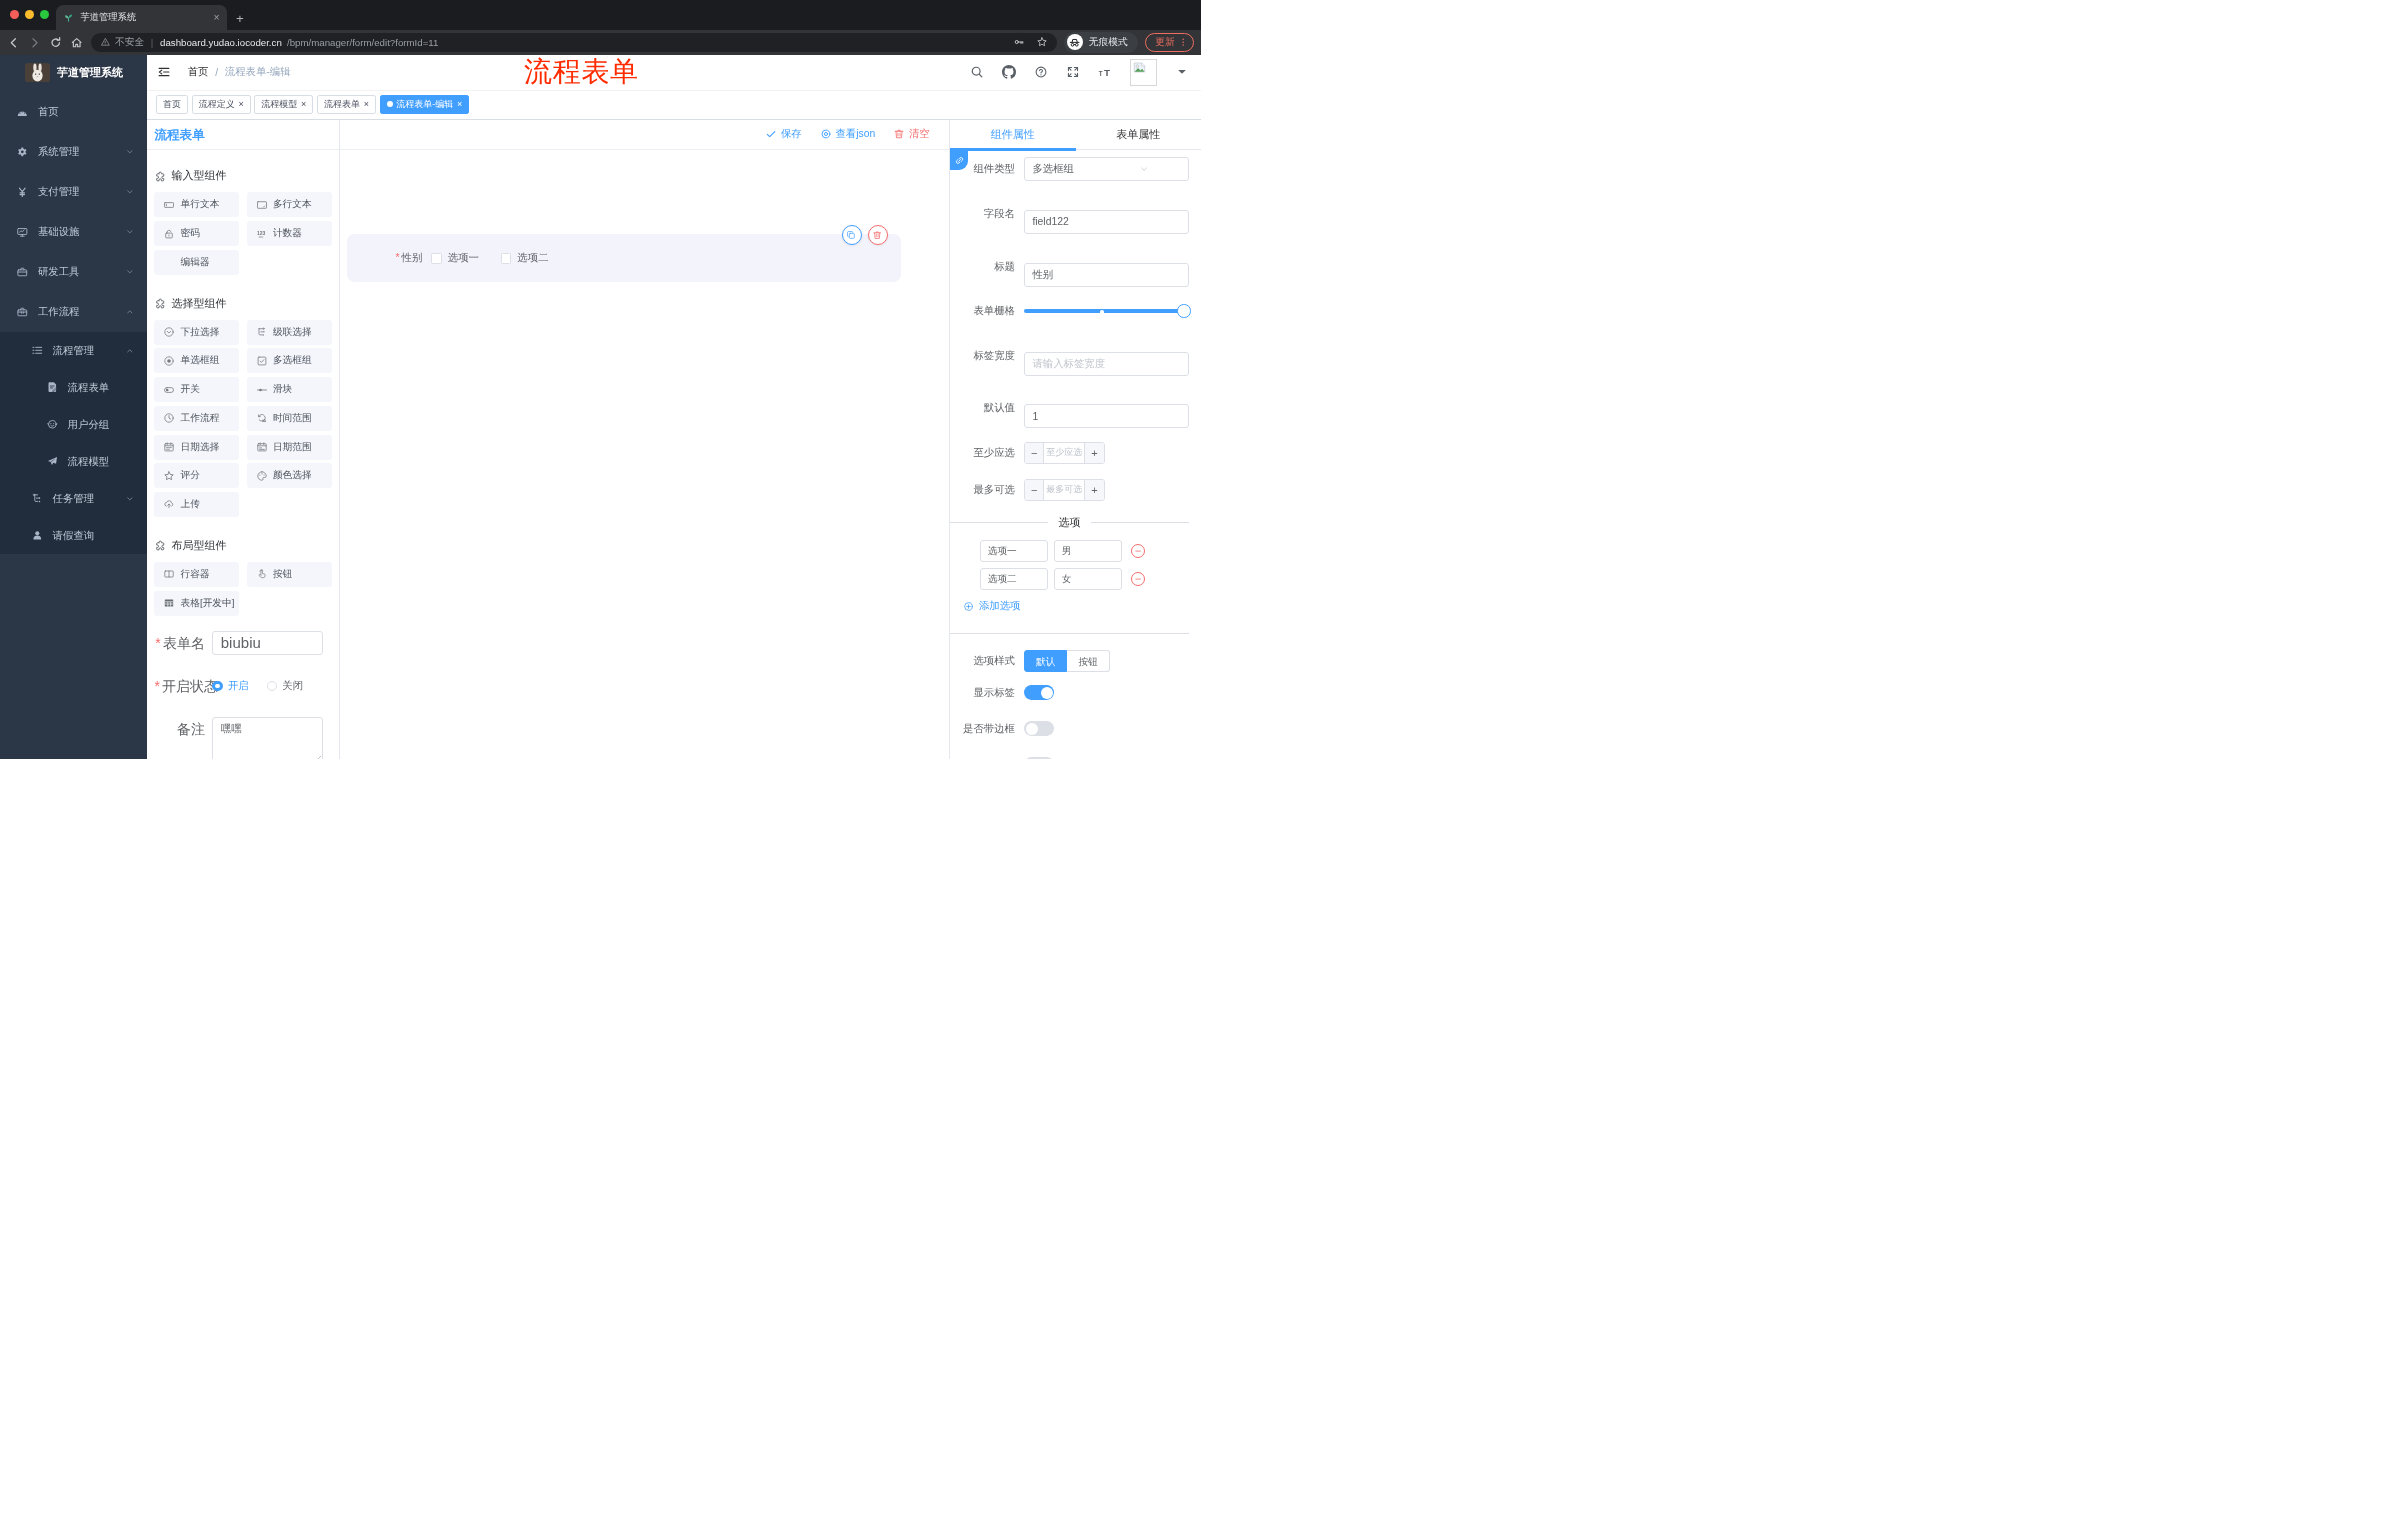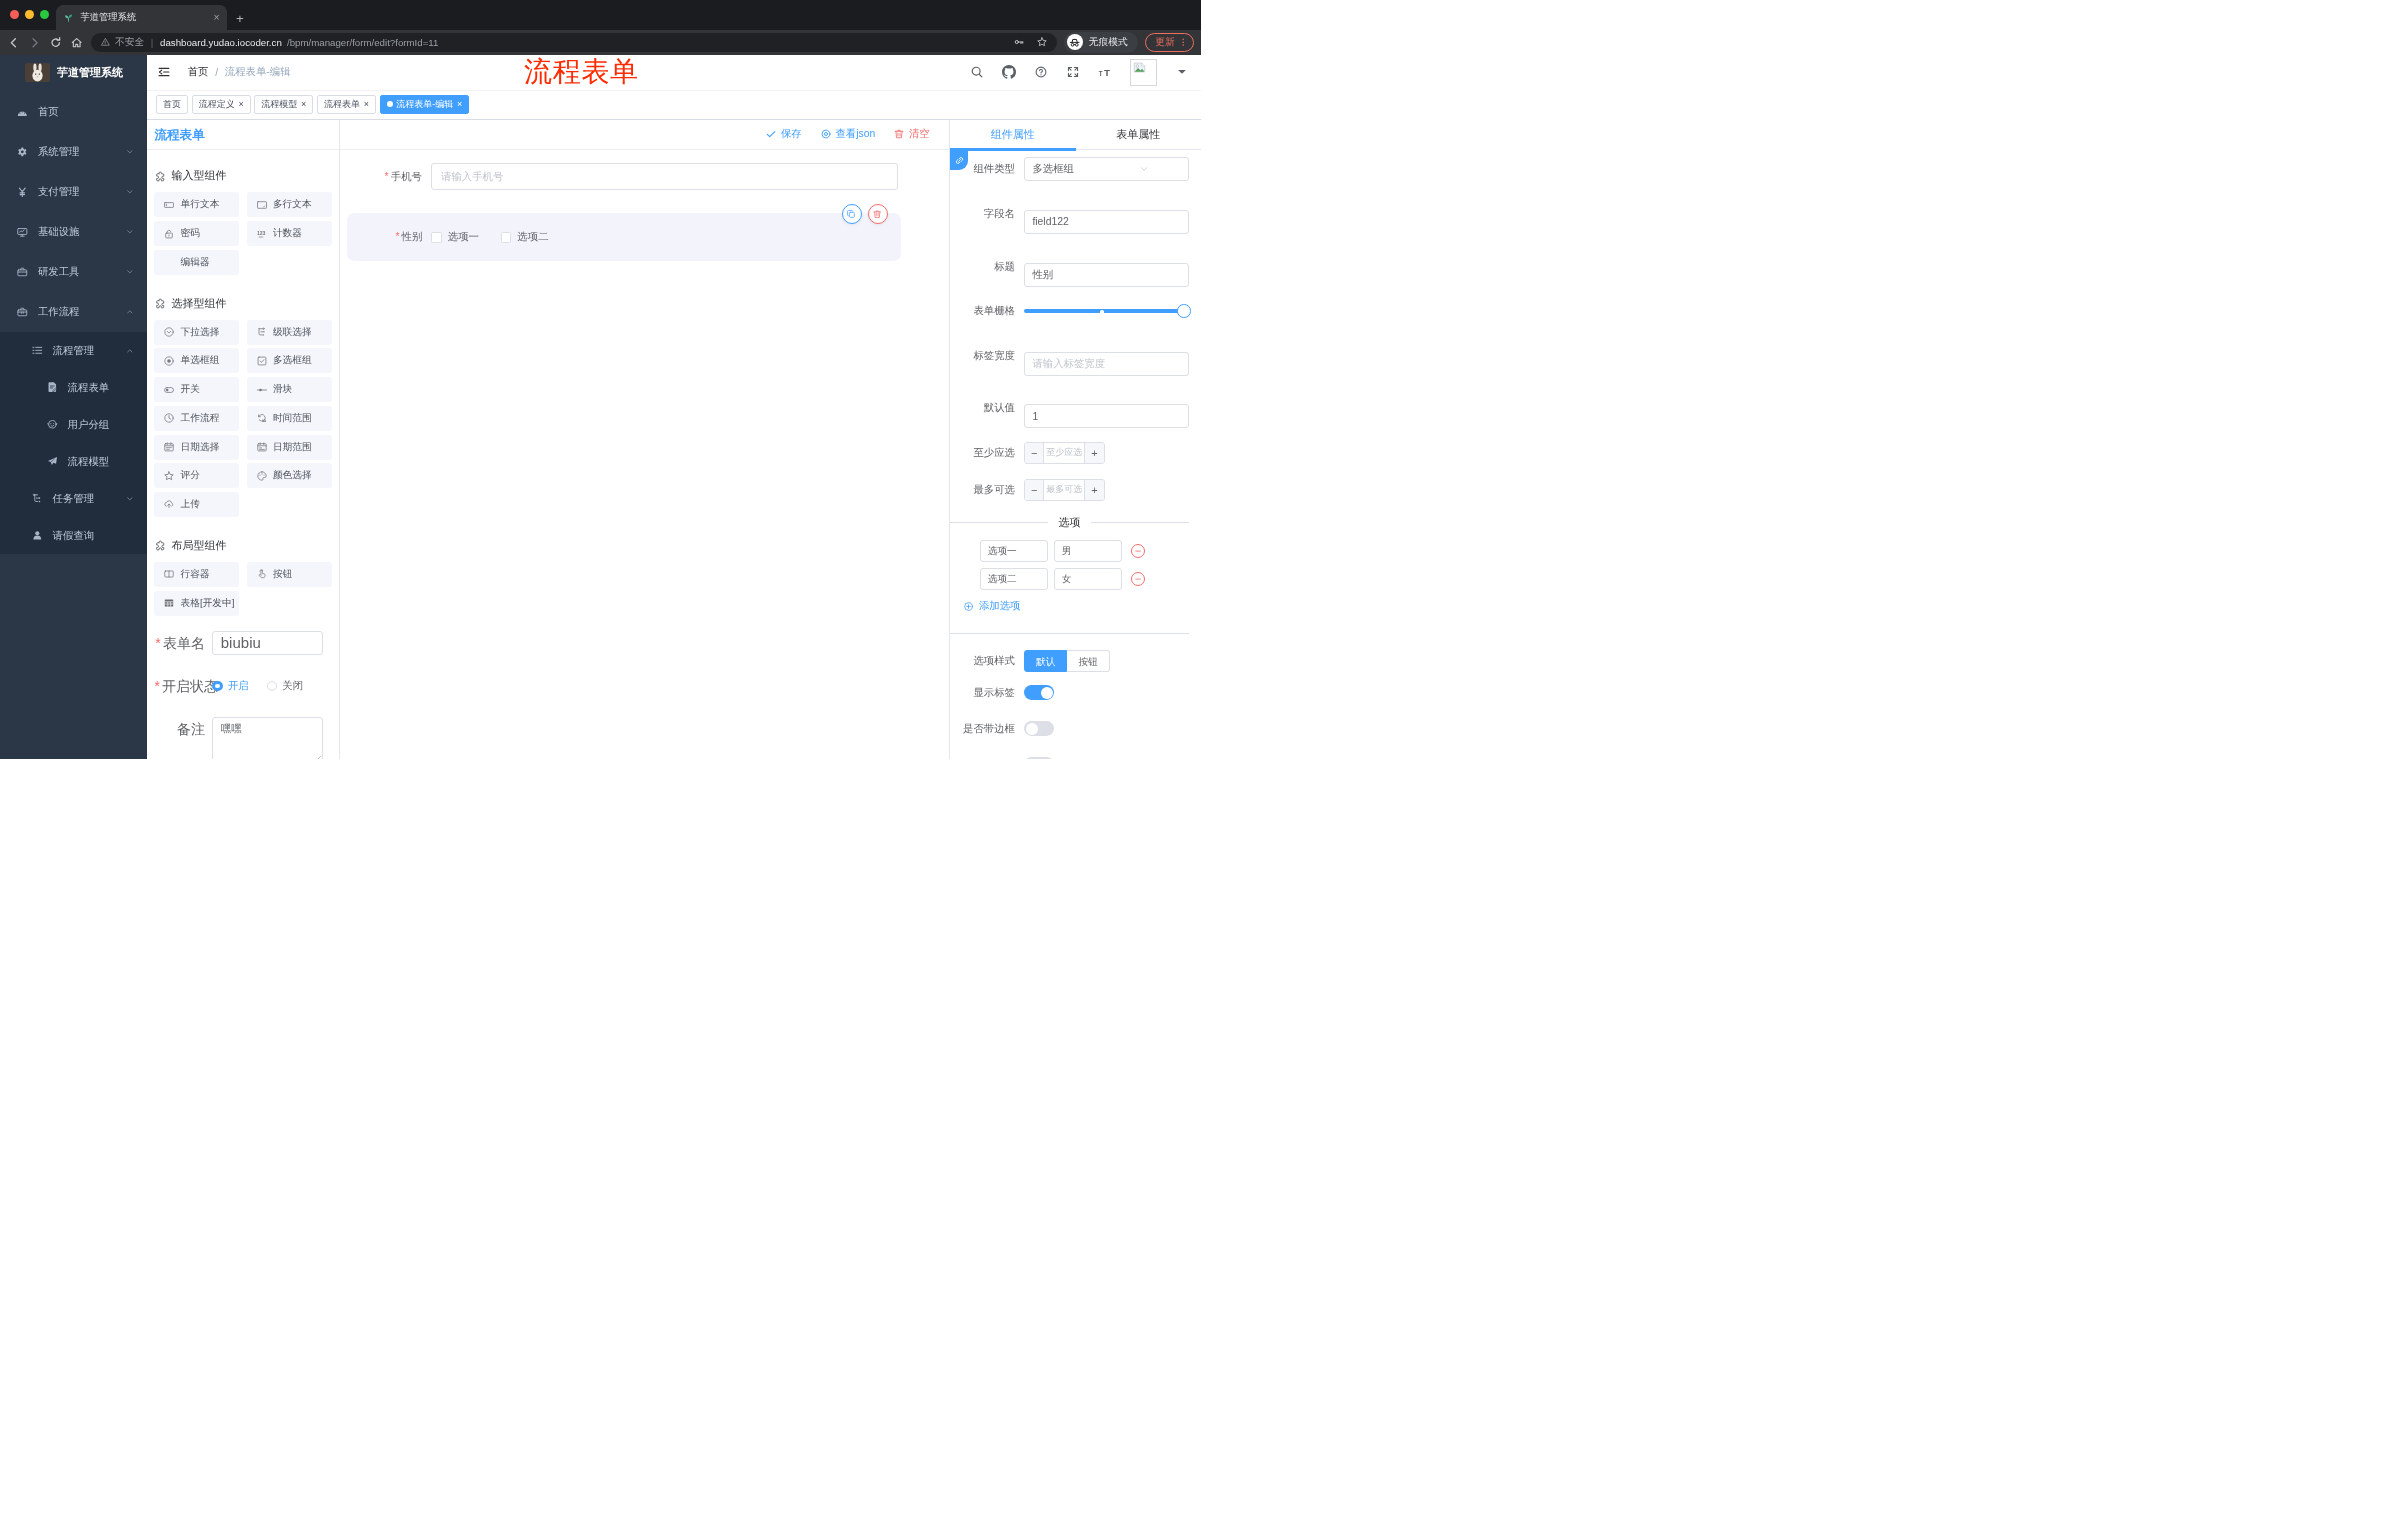--- a/index.html
+++ b/index.html
@@ -87,21 +87,21 @@
   .radio-grp { display:flex; align-items:center; gap:18px; height:24px; }
   .radio { display:flex; align-items:center; gap:5.2px; font-size:10.4px; color:#606266; cursor:pointer; }
   .radio .rb { width:10.4px; height:10.4px; border-radius:50%; border:0.7px solid #dcdfe6; background:#fff; }
   .radio.on { color:#409eff; }
   .radio.on .rb { border:3px solid #409eff; }
   .ta-wrap { position:relative; width:111px; }
   .lp-ta { width:111px; height:46px; border:0.7px solid #dcdfe6; border-radius:3px; padding:3.7px 7.4px; font-size:10.4px; color:#606266; resize:none; outline:none; font-family:inherit; }
   .grip { position:absolute; right:2.2px; bottom:4.5px; width:6.7px; height:6.7px; background:linear-gradient(135deg,transparent 55%,#c0c4cc 55%,#c0c4cc 63%,transparent 63%,transparent 78%,#c0c4cc 78%,#c0c4cc 86%,transparent 86%); }
 
   
-  .canvas { flex:1; background:#fff; border-right:0.7px solid #e4e7ed; display:flex; flex-direction:column; min-width:0; }
+  .canvas { flex:1; background:#fff; border-right:0.7px solid #e4e7ed; display:flex; flex-direction:column; min-width:0;gap:48px; }
   .cv-toolbar { height:30.5px; flex:none; border-bottom:0.7px solid #ebeef2; display:flex; align-items:center; justify-content:flex-end; gap:18px; padding-right:19.3px; font-size:10.4px; }
   .cv-btn { display:flex; align-items:center; gap:3.7px; color:#409eff; cursor:pointer; }
   .cv-btn .ic { width:12px; height:12px; }
   .cv-btn.danger { color:#f56c6c; }
   .cv-body { flex:1; padding-top:13.4px; }
   .field-row { display:flex; align-items:center; padding-left:34px; }
   .f-label { width:48px; flex:none; text-align:right; font-size:10.4px; color:#606266; white-space:nowrap; }
   .f-input { margin-left:9px; width:467px; height:27px; border:0.7px solid #dcdfe6; border-radius:3px; padding:0 9px; font-size:10.4px; color:#606266; outline:none; font-family:inherit; }
   .f-input::placeholder { color:#c0c4cc; }
   .sel-block { position:relative; margin:23px 48px 0 7.4px; background:#f2f3fb; border-radius:7.4px; height:48px; display:flex; align-items:center; }
@@ -785,24 +785,20 @@
           <span class="cv-btn danger">
             <span class="ic">
                 <svg viewBox="0 0 20 20">
                   <path d="M3.5 5.5h13M8 5.5V3.7h4v1.8M5 5.5l.8 10.8h8.4L15 5.5M8.2 8.5v4.8M11.8 8.5v4.8" stroke-width="1.4" stroke="currentColor" fill="none" stroke-linecap="round" stroke-linejoin="round"></path>
                 </svg>
               </span>
             <span>清空</span>
           </span>
         </div>
         <div class="cv-body">
-          <div class="field-row">
-            <span class="f-label req">手机号</span>
-            <input class="f-input" placeholder="请输入手机号" style="">
-          </div>
           <div class="sel-block">
             <div class="blk-actions">
               <span class="act-circle">
                   <span class="ic">
                     <svg viewBox="0 0 20 20">
                       <rect x="6.5" y="6.5" width="9.5" height="9.5" rx="1.6" stroke-width="1.4" stroke="currentColor" fill="none" stroke-linecap="round" stroke-linejoin="round"></rect>
                       <path d="M4.3 13A1.5 1.5 0 0 1 3 11.5V4.8A1.8 1.8 0 0 1 4.8 3h6.7A1.5 1.5 0 0 1 13 4.3" stroke-width="1.4" stroke="currentColor" fill="none" stroke-linecap="round" stroke-linejoin="round"></path>
                     </svg>
                   </span>
                 </span>

